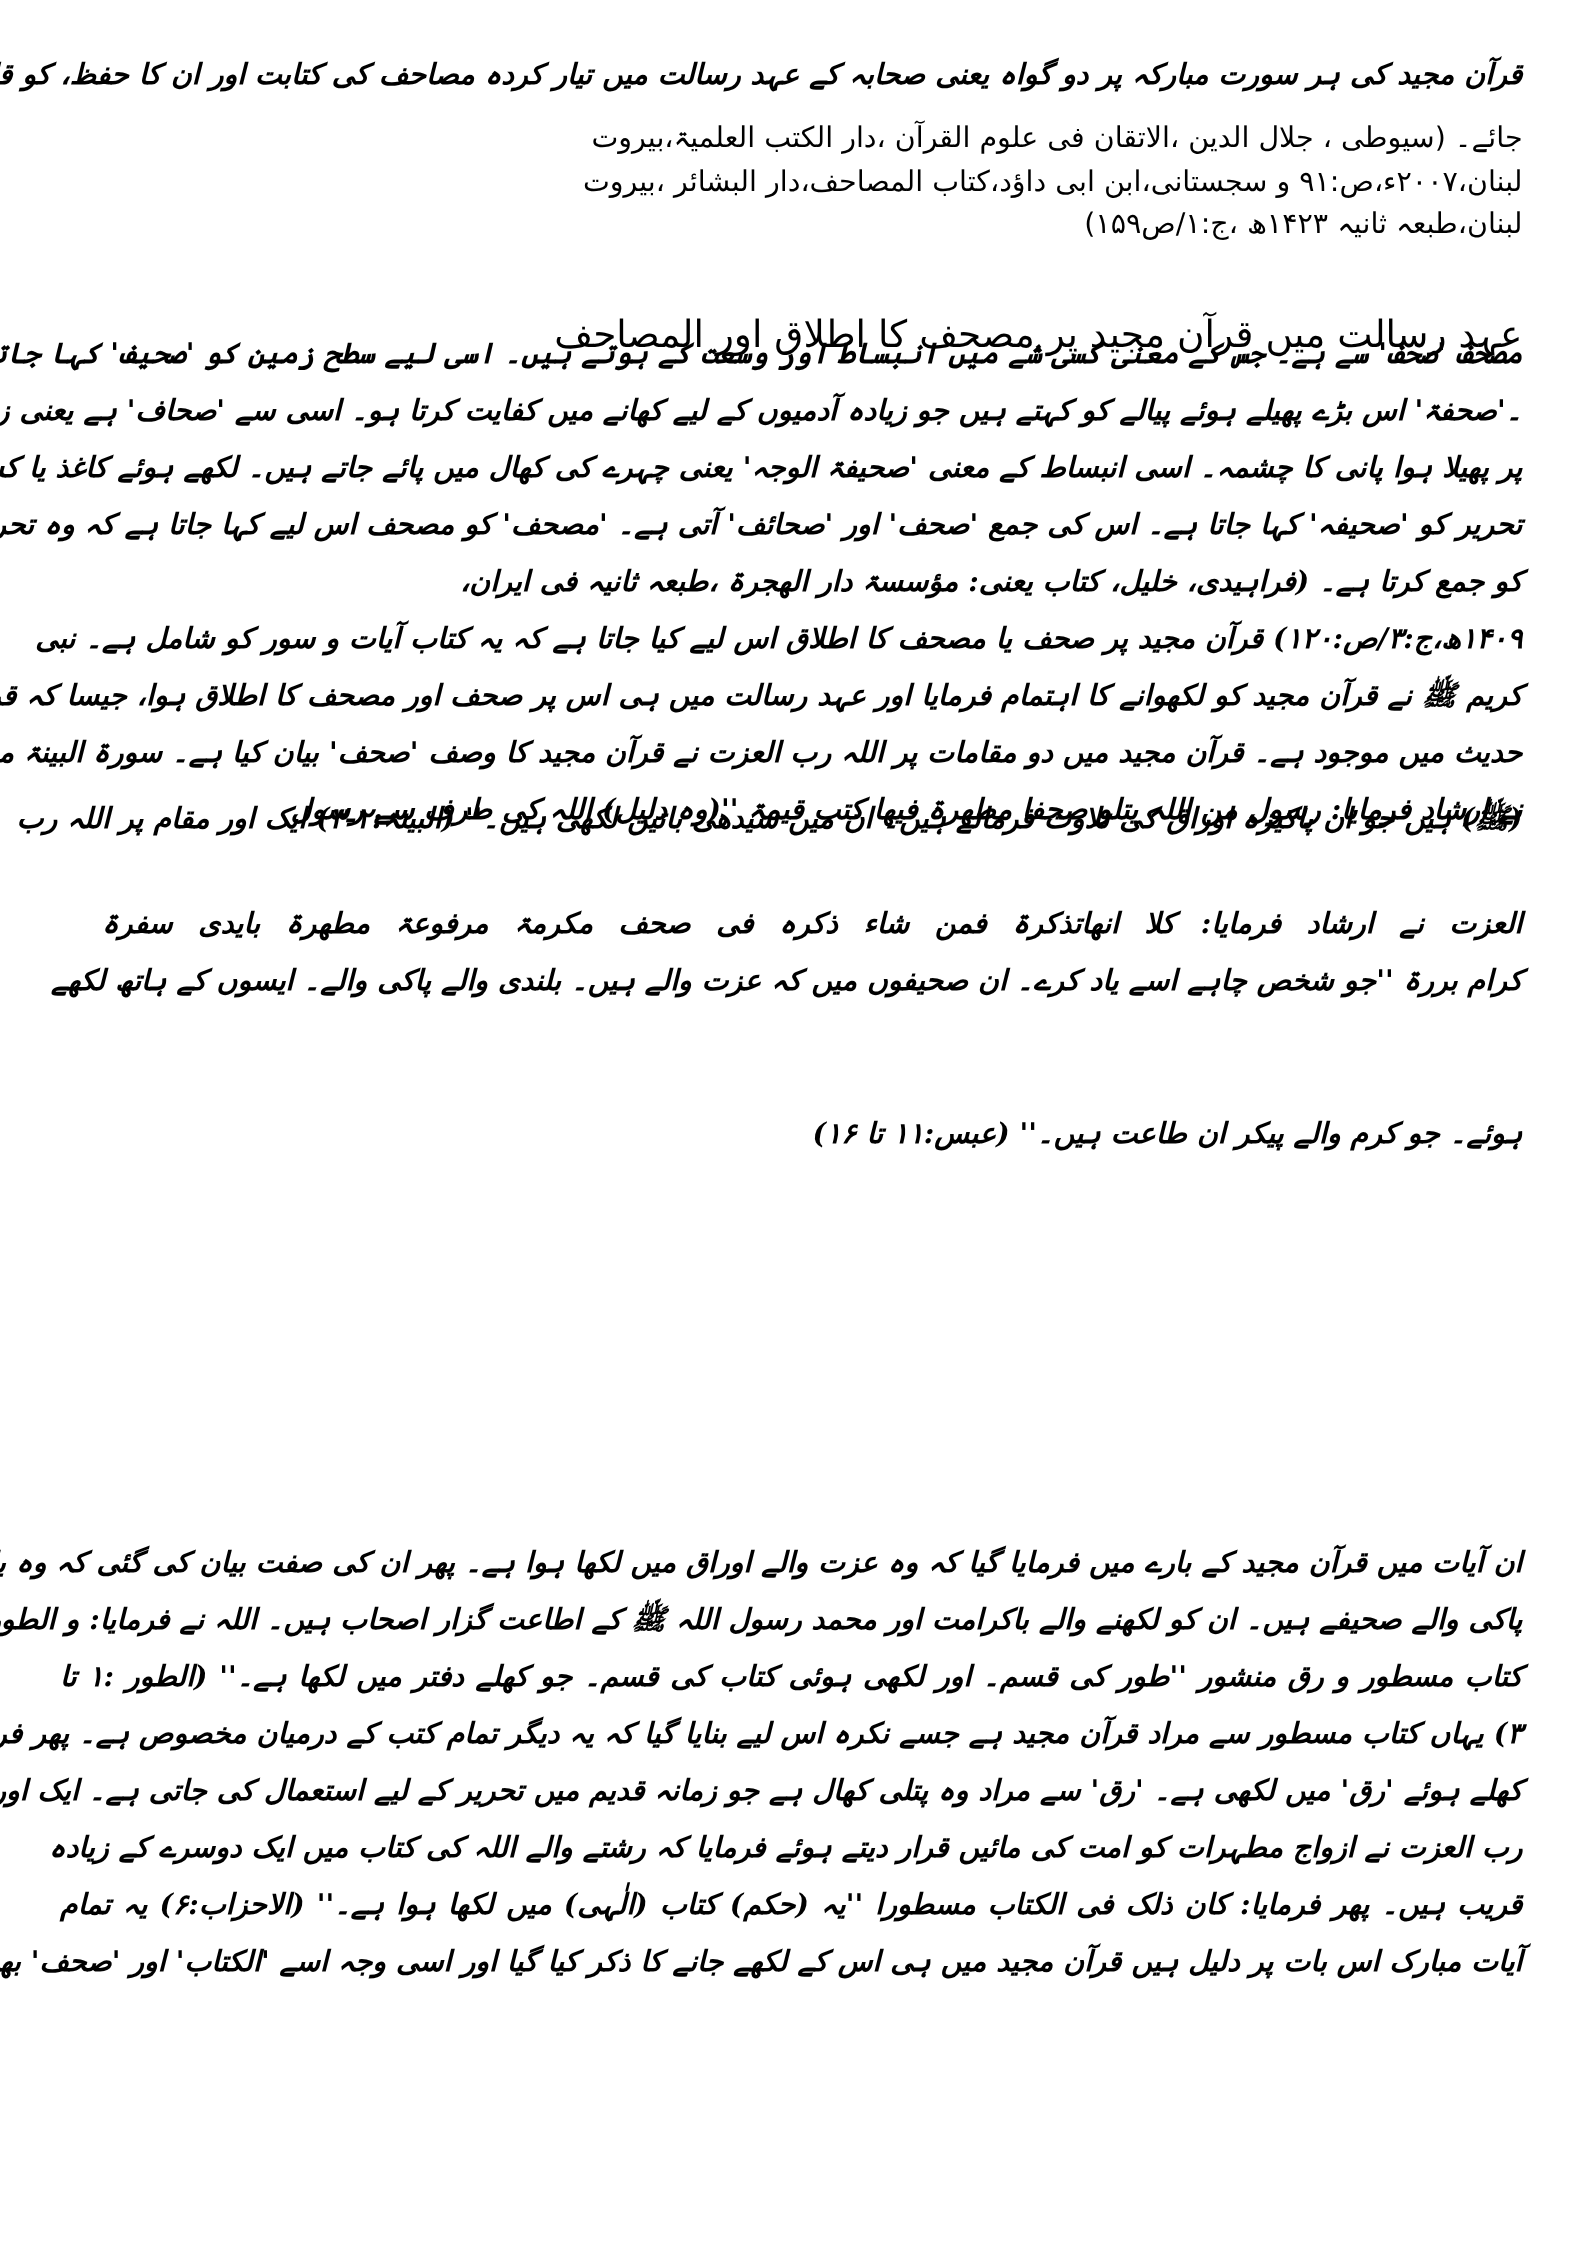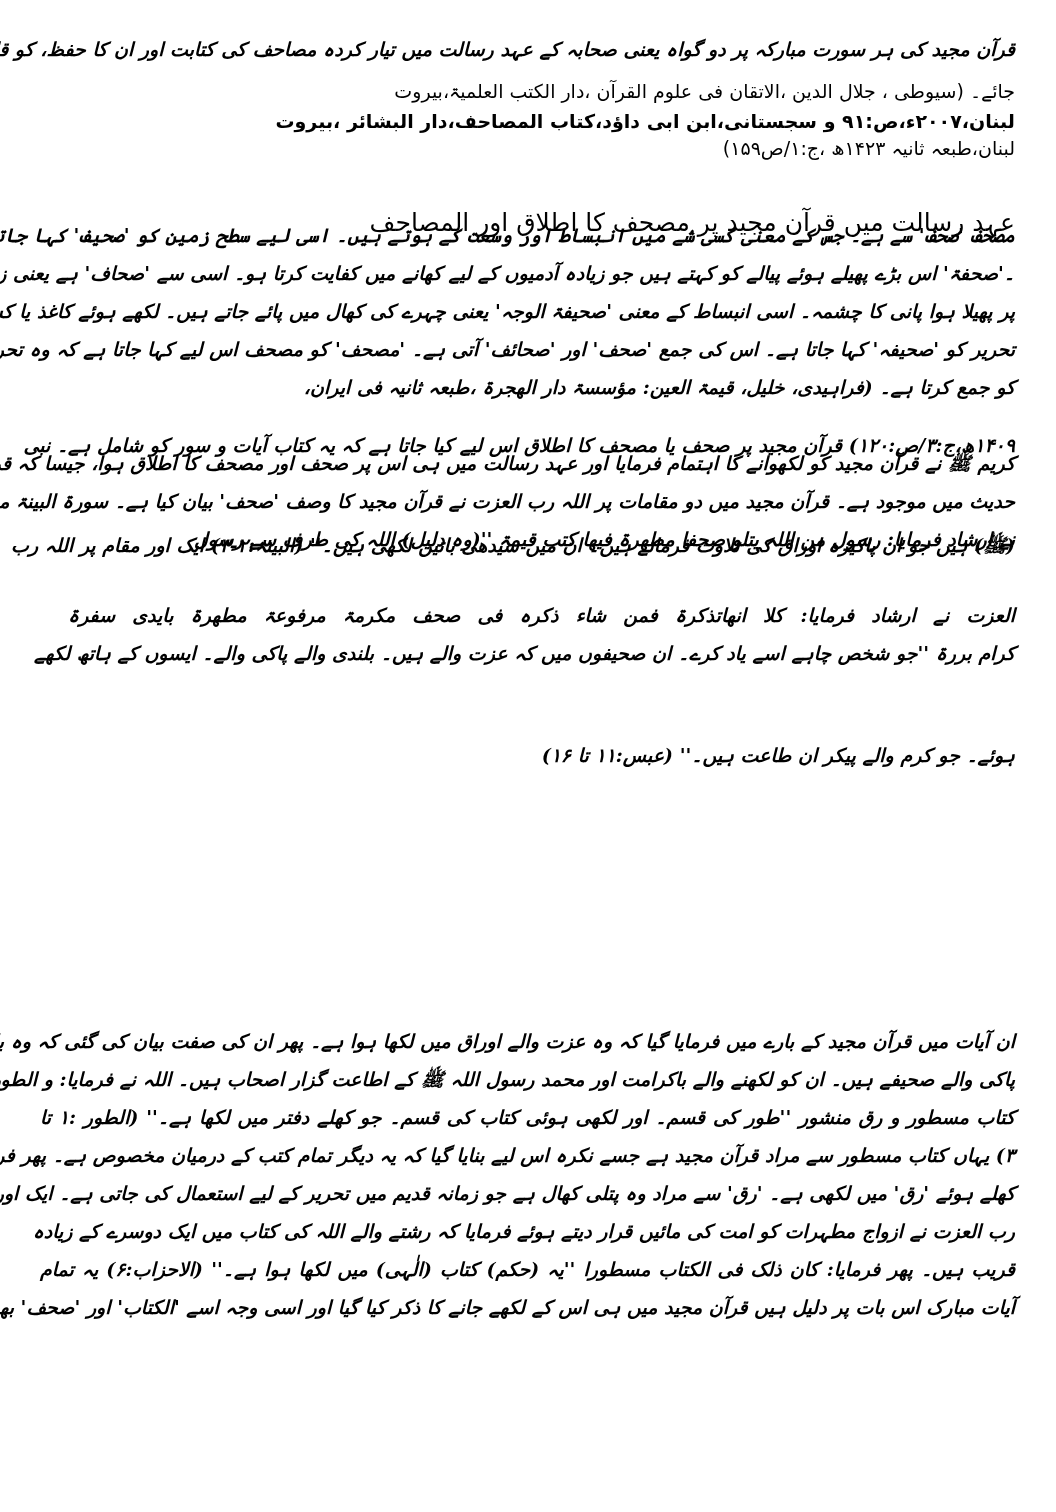--- a/index.html
+++ b/index.html
@@ -11,31 +11,31 @@
     .heading { font-family: "DejaVu Sans", sans-serif; font-size: 25px; }
     .justify { left: 0; text-align: justify; text-align-last: justify; }
   </style>
 </head>
 <body>
 
 <div class="page">
 
   <div class="line urdu justify" style="top:38px;">قرآن مجید کی ہر سورت مبارکہ پر دو گواہ یعنی صحابہ کے عہد رسالت میں تیار کردہ مصاحف کی کتابت اور ان کا حفظ، کو قائم کیا</div>
   <div class="line arabic" style="top:80px;">جائے۔ (سیوطی ، جلال الدین ،الاتقان فی علوم القرآن ،دار الکتب العلمیۃ،بیروت</div>
-  <div class="line arabic" style="top:110px;font-weight:bold;">لبنان،۲۰۰۷ء،ص:۹۱ و سجستانی،ابن ابی داؤد،کتاب المصاحف،دار البشائر ،بیروت</div>
+  <div class="line arabic" style="top:110px;">لبنان،۲۰۰۷ء،ص:۹۱ و سجستانی،ابن ابی داؤد،کتاب المصاحف،دار البشائر ،بیروت</div>
   <div class="line arabic" style="top:137px;">لبنان،طبعہ ثانیہ ۱۴۲۳ھ ،ج:۱/ص۱۵۹)</div>
 
   <div class="line heading" style="top:182px;margin-top:26px;">عہد رسالت میں قرآن مجید پر مصحف کا اطلاق اور المصاحف</div>
 
   <div class="line urdu justify" style="top:224px;">مصحف 'صحف' سے ہے۔ جس کے معنی کسی شے میں انبساط اور وسعت کے ہوتے ہیں۔ اسی لیے سطح زمین کو 'صحیف' کہا جاتا ہے</div>
   <div class="line urdu justify" style="top:262px;">۔'صحفۃ' اس بڑے پھیلے ہوئے پیالے کو کہتے ہیں جو زیادہ آدمیوں کے لیے کھانے میں کفایت کرتا ہو۔ اسی سے 'صحاف' ہے یعنی زمین</div>
   <div class="line urdu justify" style="top:300px;">پر پھیلا ہوا پانی کا چشمہ۔ اسی انبساط کے معنی 'صحیفۃ الوجہ' یعنی چہرے کی کھال میں پائے جاتے ہیں۔ لکھے ہوئے کاغذ یا کسی شے پر منثور</div>
   <div class="line urdu justify" style="top:338px;">تحریر کو 'صحیفہ' کہا جاتا ہے۔ اس کی جمع 'صحف' اور 'صحائف' آتی ہے۔ 'مصحف' کو مصحف اس لیے کہا جاتا ہے کہ وہ تحریر شدہ صحیفوں</div>
-  <div class="line urdu" style="top:376px;">کو جمع کرتا ہے۔ (فراہیدی، خلیل، قیمۃ العین: مؤسسۃ دار الهجرۃ ،طبعہ ثانیہ فی ایران،</div>
-  <div class="line urdu justify" style="top:414px;margin-top:20px;">۱۴۰۹ھ،ج:۳/ص:۱۲۰) قرآن مجید پر صحف یا مصحف کا اطلاق اس لیے کیا جاتا ہے کہ یہ کتاب آیات و سور کو شامل ہے۔ نبی</div>
+  <div class="line urdu" style="top:376px;">کو جمع کرتا ہے۔ (فراہیدی، خلیل، کتاب یعنی: مؤسسۃ دار الهجرۃ ،طبعہ ثانیہ فی ایران،</div>
+  <div class="line urdu justify" style="top:414px;">۱۴۰۹ھ،ج:۳/ص:۱۲۰) قرآن مجید پر صحف یا مصحف کا اطلاق اس لیے کیا جاتا ہے کہ یہ کتاب آیات و سور کو شامل ہے۔ نبی</div>
   <div class="line urdu justify" style="top:452px;">کریم ﷺ نے قرآن مجید کو لکھوانے کا اہتمام فرمایا اور عہد رسالت میں ہی اس پر صحف اور مصحف کا اطلاق ہوا، جیسا کہ قرآن مجید و</div>
   <div class="line urdu justify" style="top:490px;">حدیث میں موجود ہے۔ قرآن مجید میں دو مقامات پر اللہ رب العزت نے قرآن مجید کا وصف 'صحف' بیان کیا ہے۔ سورۃ البینۃ میں اللہ</div>
   <div class="line urdu" style="top:528px;">نے ارشاد فرمایا: رسول من اللہ یتلو صحفا مطھرۃ فیھا کتب قیمۃ ''(وہ دلیل) اللہ کی طرف سے رسول</div>
   <div class="line urdu justify" style="top:534px;">(ﷺ) ہیں جو ان پاکیزہ اوراق کی تلاوت فرماتے ہیں۔ ان میں سیدھی باتیں لکھی ہیں۔'' (البینۃ:۲-۳) ایک اور مقام پر اللہ رب</div>
   <div class="line urdu justify" style="top:604px;margin-left:28px;">العزت نے ارشاد فرمایا: کلا انھاتذکرۃ فمن شاء ذکرہ فی صحف مکرمۃ مرفوعۃ مطھرۃ بایدی سفرۃ</div>
   <div class="line urdu justify" style="top:642px;">کرام بررۃ ''جو شخص چاہے اسے یاد کرے۔ ان صحیفوں میں کہ عزت والے ہیں۔ بلندی والے پاکی والے۔ ایسوں کے ہاتھ لکھے</div>
   <div class="line urdu" style="top:700px;margin-top:44px;">ہوئے۔ جو کرم والے پیکر ان طاعت ہیں۔'' (عبس:۱۱ تا ۱۶)</div>
 
   <div class="line urdu justify" style="top:1030px;">ان آیات میں قرآن مجید کے بارے میں فرمایا گیا کہ وہ عزت والے اوراق میں لکھا ہوا ہے۔ پھر ان کی صفت بیان کی گئی کہ وہ بلندی و</div>
   <div class="line urdu justify" style="top:1068px;">پاکی والے صحیفے ہیں۔ ان کو لکھنے والے باکرامت اور محمد رسول اللہ ﷺ کے اطاعت گزار اصحاب ہیں۔ اللہ نے فرمایا: و الطور و</div>

